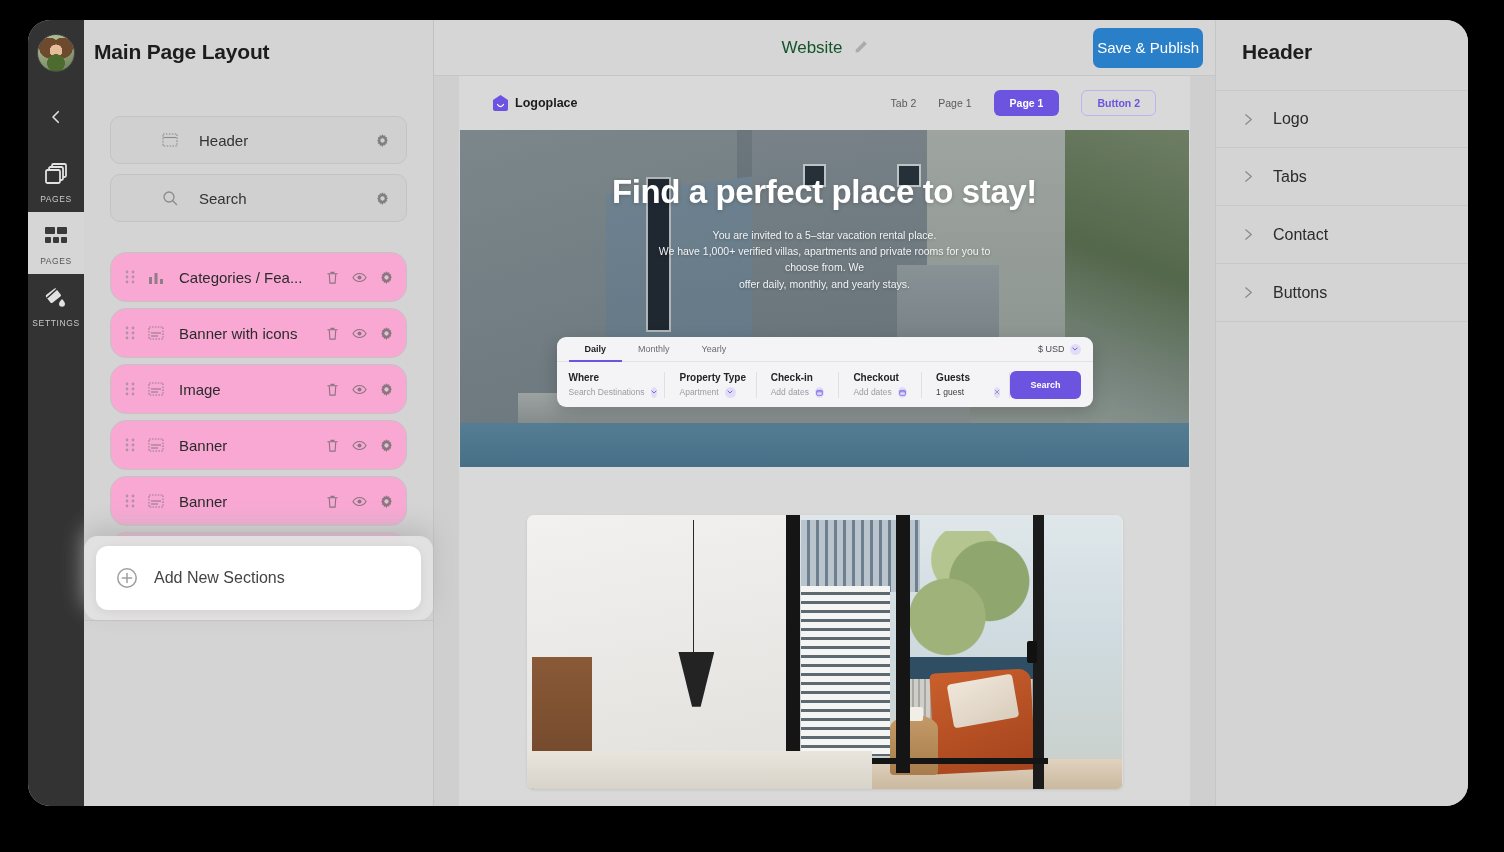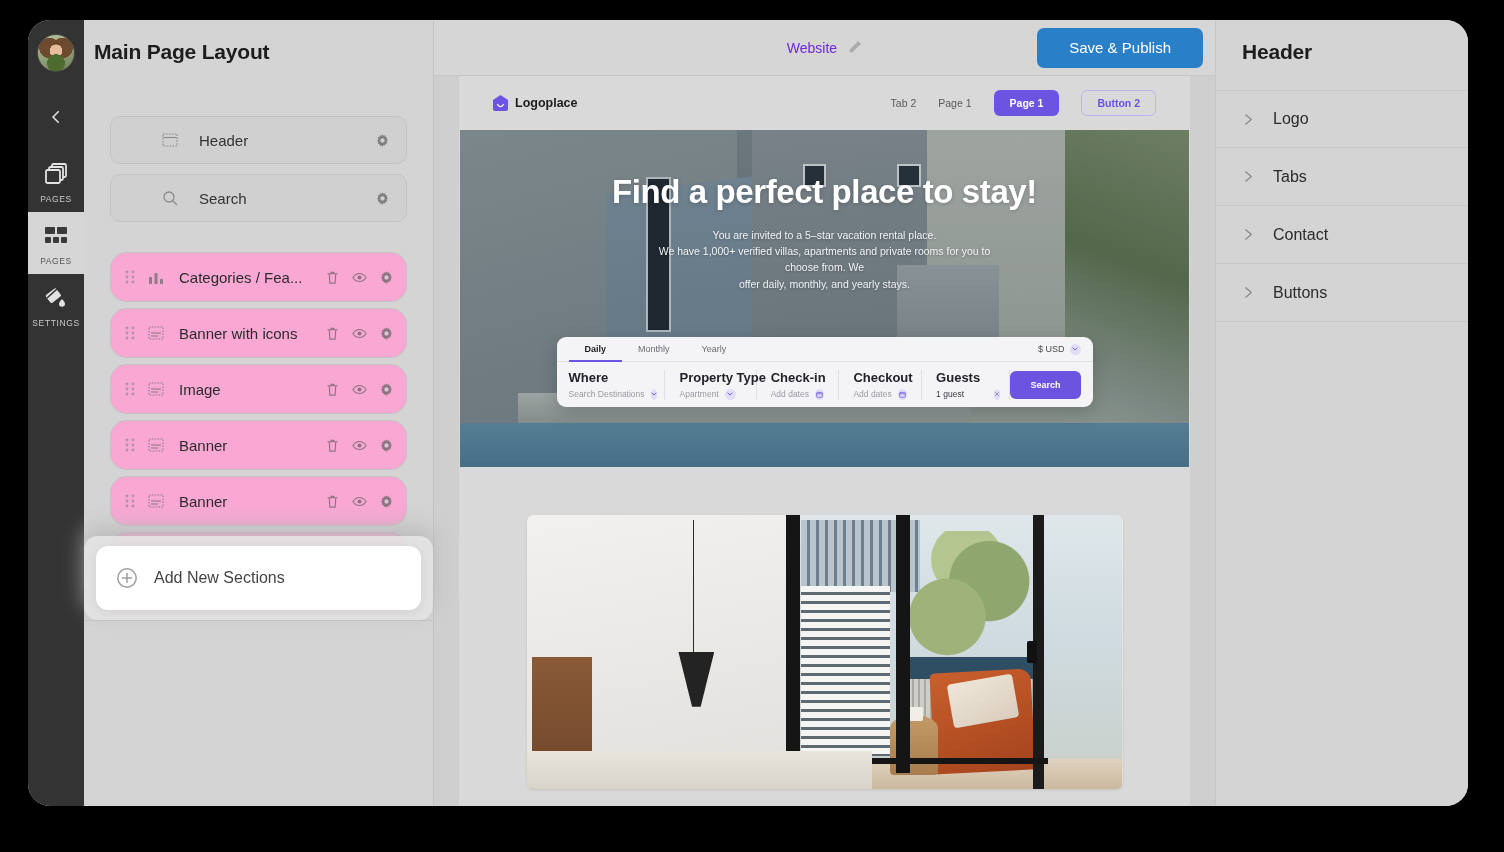--- a/index.html
+++ b/index.html
@@ -174,30 +174,30 @@
     height: 56px; flex: 0 0 56px;
     background: #d6d6d6;
     border-bottom: 1px solid #c6c6c6;
     display: flex; align-items: center;
     position: relative;
   }
   #doc-title-wrap {
     position: absolute; left: 0; right: 0;
     display: flex; align-items: center; justify-content: center; gap: 10px;
   }
-  #doc-title { font-size: 14px; color: #6d28d9; }
+  #doc-title { font-size: 17px; color: #14532d; }
   #pencil-icon { width: 15px; height: 15px; opacity: .55; cursor: pointer; }
   #save-publish {
     position: absolute; right: 12px;
     background: #2a7fc9;
     color: #fff;
     border: none;
     border-radius: 7px;
     height: 40px;
-    padding: 0 32px;
+    padding: 0 4px;
     font-size: 15px;
     font-family: inherit;
     cursor: pointer;
   }
 
   #canvas-scroll {
     flex: 1 1 auto;
     background: #cfcfcf;
     padding: 0 25px;
     overflow: hidden;
@@ -340,21 +340,21 @@
   }
   .sw-field {
     padding: 0 14px;
     border-right: 1px solid #e0e0e4;
     display: flex; flex-direction: column; justify-content: center;
     gap: 4px;
     cursor: pointer;
     min-width: 0;
   }
   .sw-field:first-child { padding-left: 0; }
-  .sw-field .f-label { font-size: 13px; font-weight: 700; color: #22222a; white-space: nowrap; }
+  .sw-field .f-label { font-size: 10px; font-weight: 700; color: #22222a; white-space: nowrap; }
   .sw-field .f-value {
     font-size: 8.5px; color: #9a9aa4;
     display: flex; align-items: center; gap: 6px; white-space: nowrap;
   }
   .sw-field.guests .f-value { color: #3a3a44; }
   #sw-search-btn {
     margin-left: auto;
     background: #6c53e0; color: #fff;
     font-size: 9px; font-weight: 700;
     border: none; border-radius: 6px;

